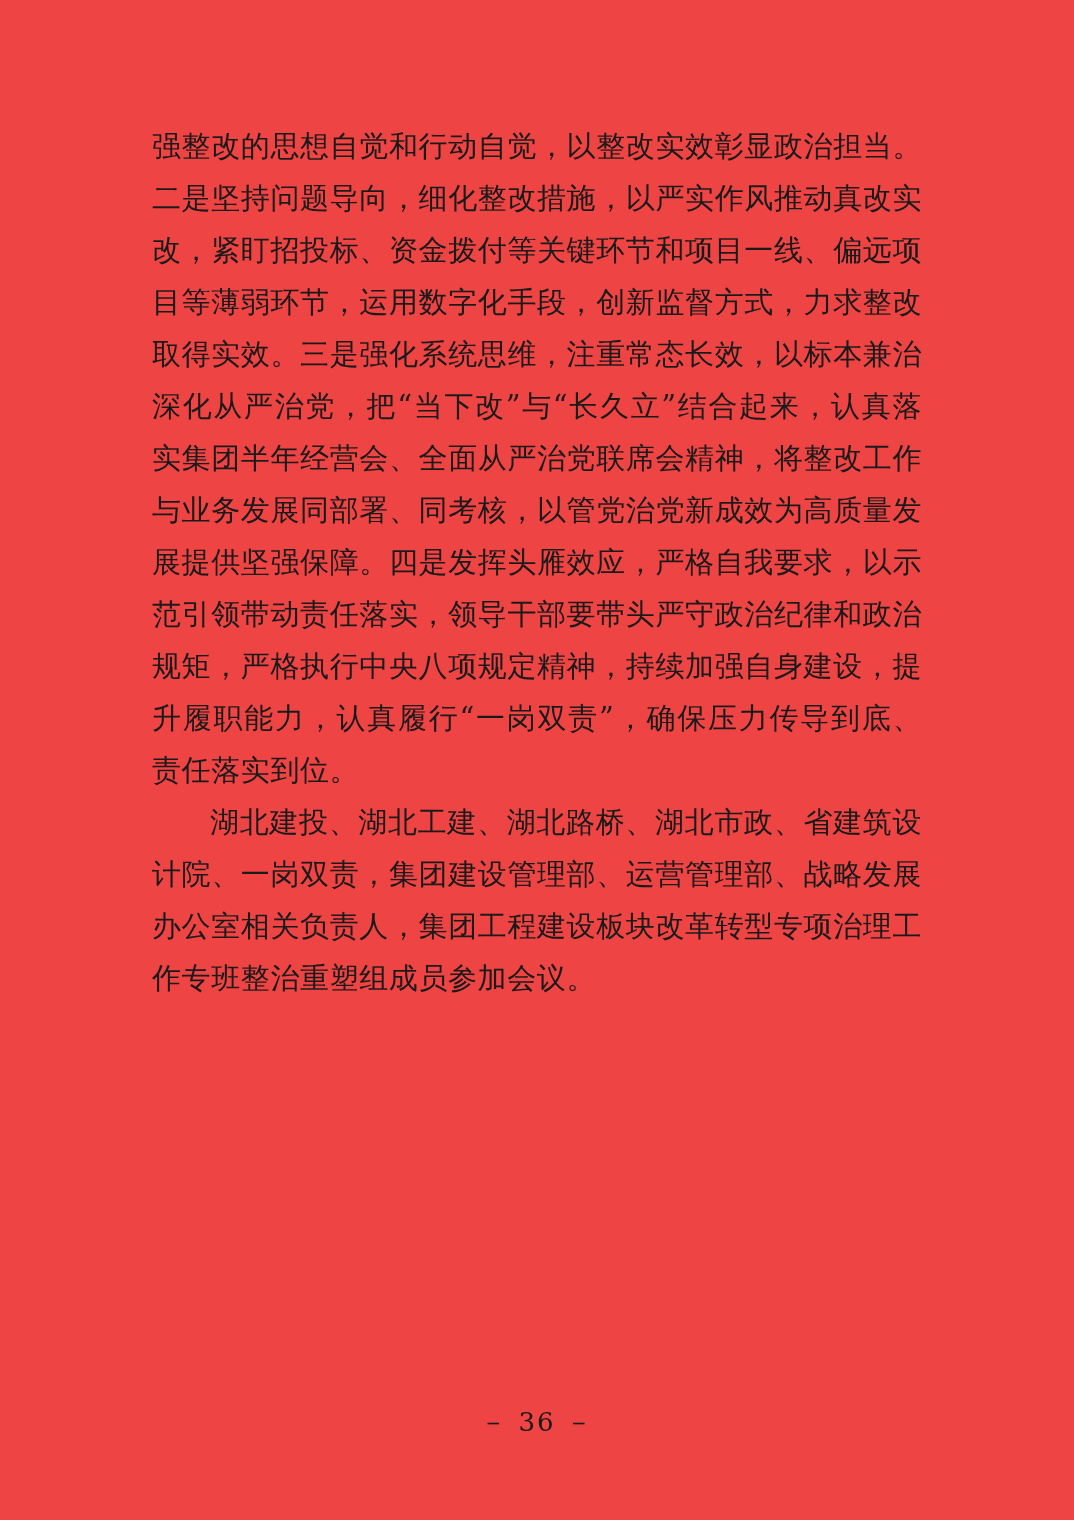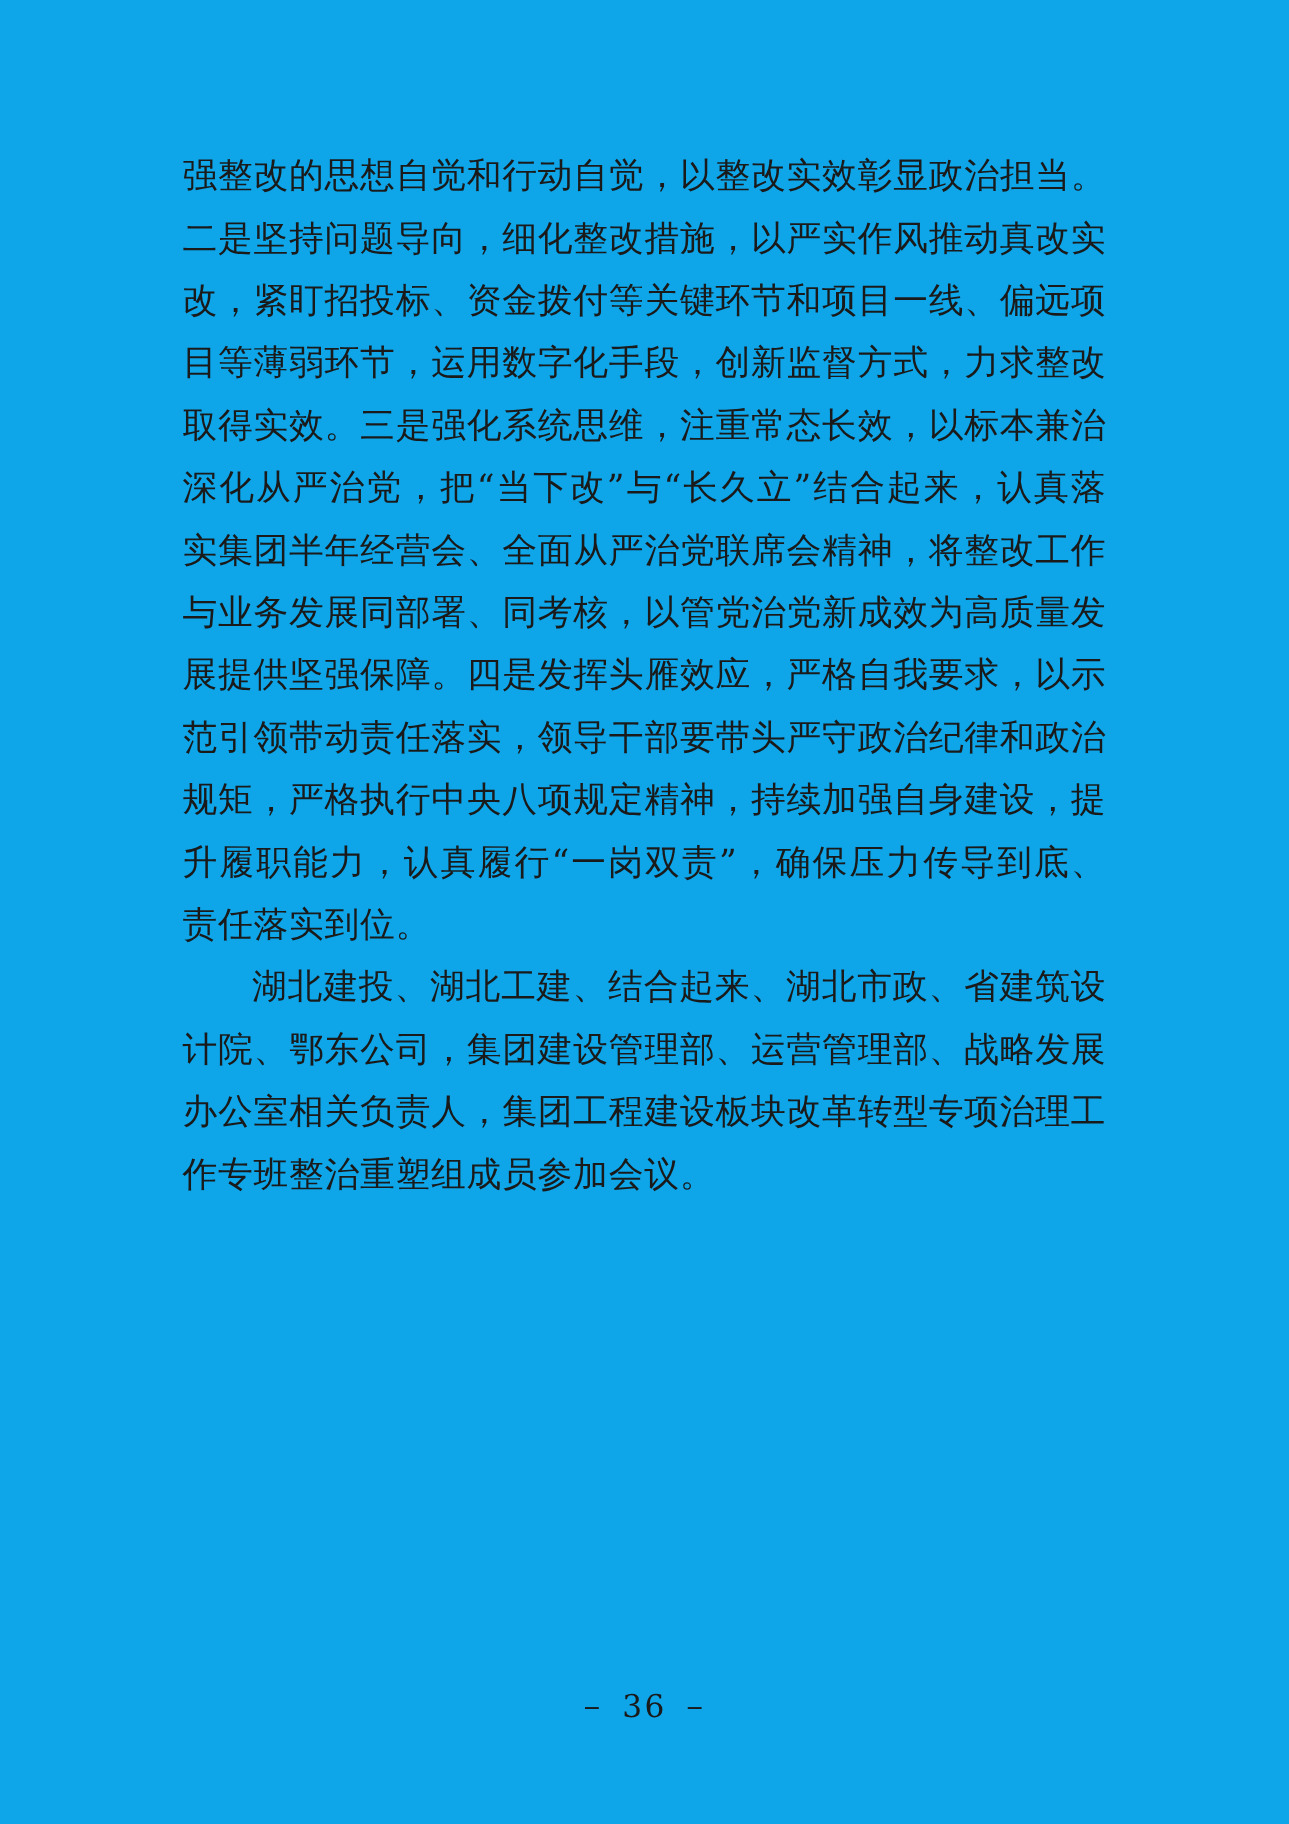--- a/index.html
+++ b/index.html
@@ -4,21 +4,21 @@
 <style>
   html, body {
     margin: 0;
     padding: 0;
     background: #ffffff;
   }
   .page {
     position: relative;
     width: 1074px;
     height: 1520px;
-    background: #0ea5e9;
+    background: #ef4444;
     margin: 0 auto;
     box-sizing: border-box;
     overflow: hidden;
   }
   .content {
     position: absolute;
     left: 152px;
     top: 120px;
     width: 770px;
   }
@@ -47,16 +47,16 @@
     color: #1a1a1a;
     letter-spacing: 2px;
   }
 </style>
 </head>
 <body>
 
 <div class="page">
   <div class="content">
     <p class="para">强整改的思想自觉和行动自觉，以整改实效彰显政治担当。二是坚持问题导向，细化整改措施，以严实作风推动真改实改，紧盯招投标、资金拨付等关键环节和项目一线、偏远项目等薄弱环节，运用数字化手段，创新监督方式，力求整改取得实效。三是强化系统思维，注重常态长效，以标本兼治深化从严治党，把“当下改”与“长久立”结合起来，认真落实集团半年经营会、全面从严治党联席会精神，将整改工作与业务发展同部署、同考核，以管党治党新成效为高质量发展提供坚强保障。四是发挥头雁效应，严格自我要求，以示范引领带动责任落实，领导干部要带头严守政治纪律和政治规矩，严格执行中央八项规定精神，持续加强自身建设，提升履职能力，认真履行“一岗双责”，确保压力传导到底、责任落实到位。</p>
-    <p class="para indent">湖北建投、湖北工建、结合起来、湖北市政、省建筑设计院、鄂东公司，集团建设管理部、运营管理部、战略发展办公室相关负责人，集团工程建设板块改革转型专项治理工作专班整治重塑组成员参加会议。</p>
+    <p class="para indent">湖北建投、湖北工建、湖北路桥、湖北市政、省建筑设计院、一岗双责，集团建设管理部、运营管理部、战略发展办公室相关负责人，集团工程建设板块改革转型专项治理工作专班整治重塑组成员参加会议。</p>
   </div>
   <div class="footer">－ 36 －</div>
 </div>
 
 </body></html>

